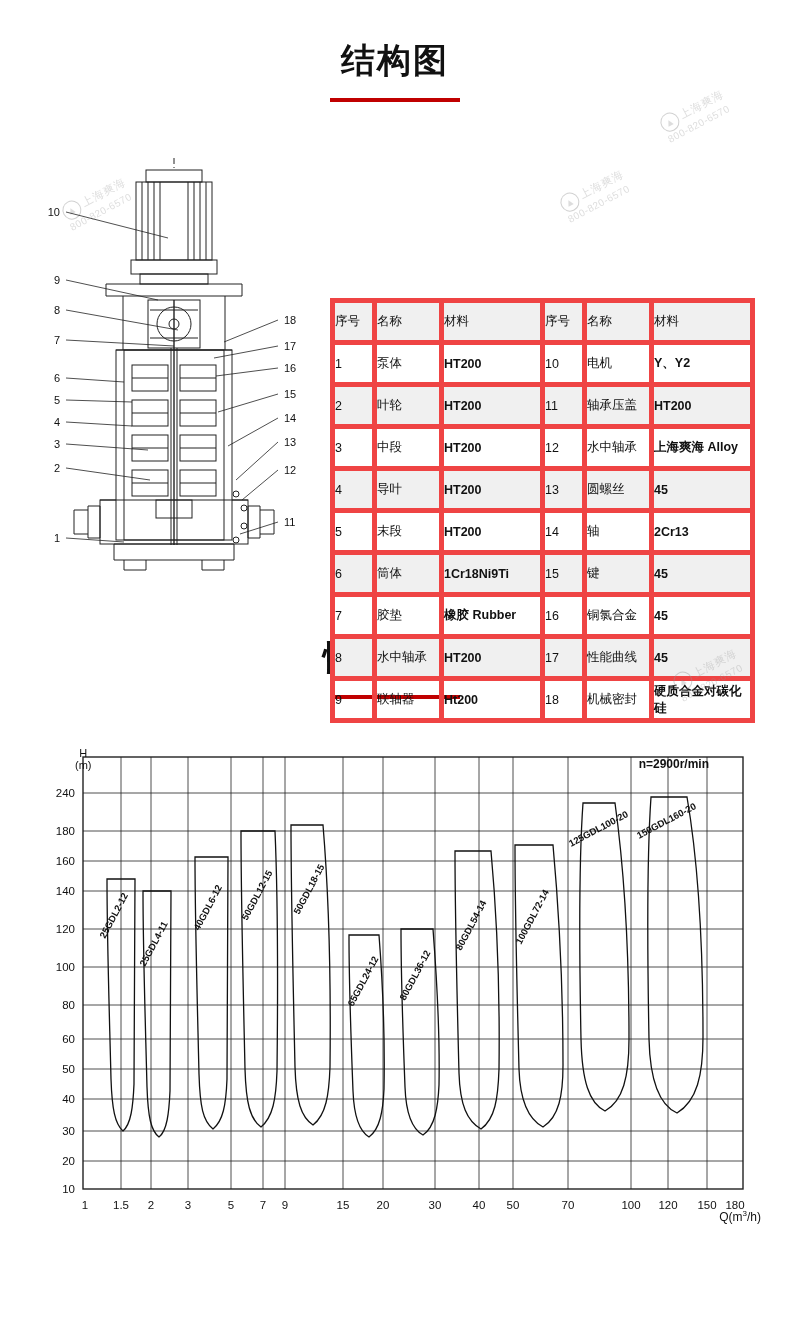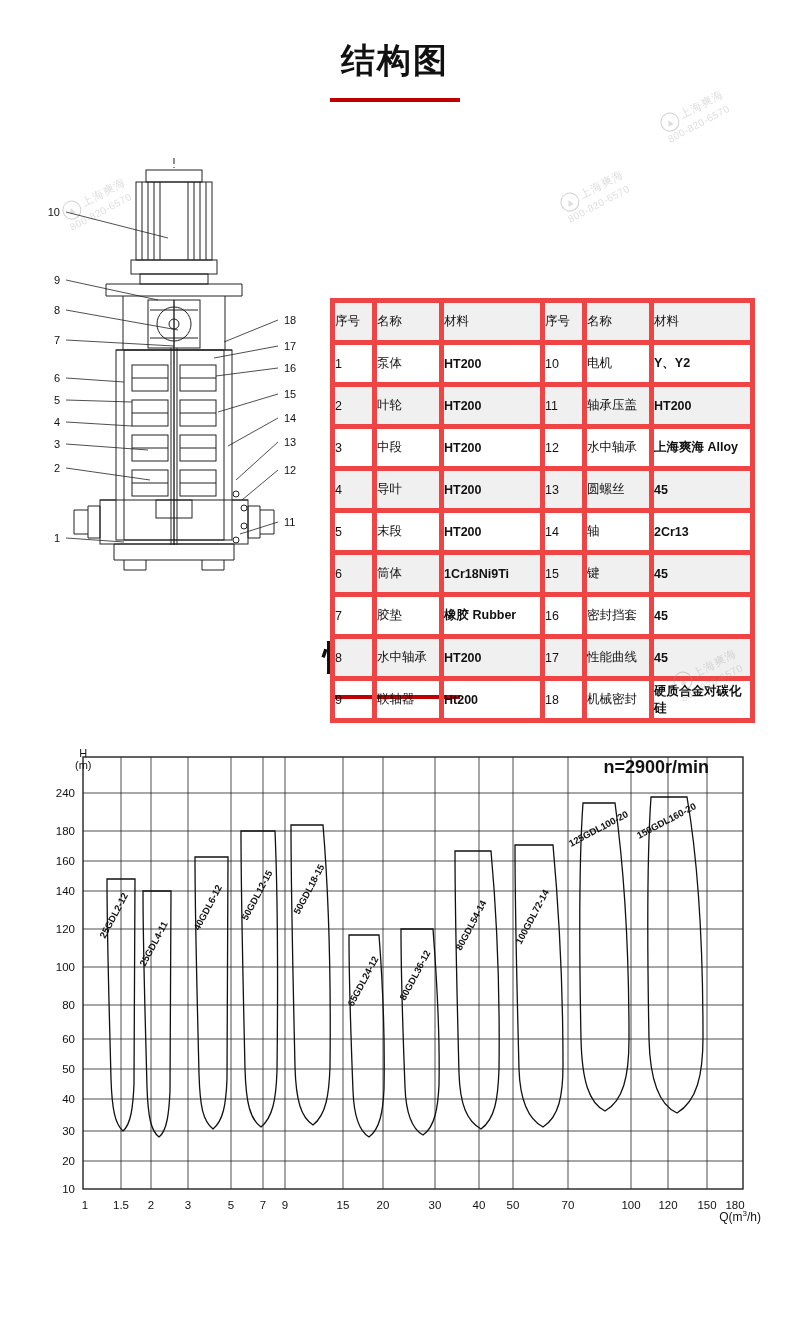--- a/index.html
+++ b/index.html
@@ -68,21 +68,21 @@
   }
   
   #title2{margin-top:25px;}
   .chart-wrap{
     position:relative;
     margin:40px auto 0 auto;
     width:744px;height:500px;
   }
   .chart-svg{display:block;}
   .note-n{
-    position:absolute;right:58px;top:18px;font-size:18px;font-weight:bold;
+    position:absolute;right:58px;top:18px;font-size:12px;font-weight:bold;
   }
   .axis-h{
     position:absolute;left:52px;top:8px;font-size:11px;text-align:center;line-height:12px;
   }
   .axis-q{
     position:absolute;right:6px;bottom:15px;font-size:12px;margin-left:44px;
   }
   sup{font-size:8px;}
 </style>
 </head>
@@ -276,21 +276,21 @@
         <td class="c-mat">1Cr18Ni9Ti</td>
         <td class="c-no">15</td>
         <td class="c-name">键</td>
         <td class="c-mat">45</td>
       </tr>
       <tr>
         <td class="c-no">7</td>
         <td class="c-name">胶垫</td>
         <td class="c-mat">橡胶 Rubber</td>
         <td class="c-no">16</td>
-        <td class="c-name">密封挡套</td>
+        <td class="c-name">铜氯合金</td>
         <td class="c-mat">45</td>
       </tr>
       <tr class="alt">
         <td class="c-no">8</td>
         <td class="c-name">水中轴承</td>
         <td class="c-mat">HT200</td>
         <td class="c-no">17</td>
         <td class="c-name">性能曲线</td>
         <td class="c-mat">45</td>
       </tr>

